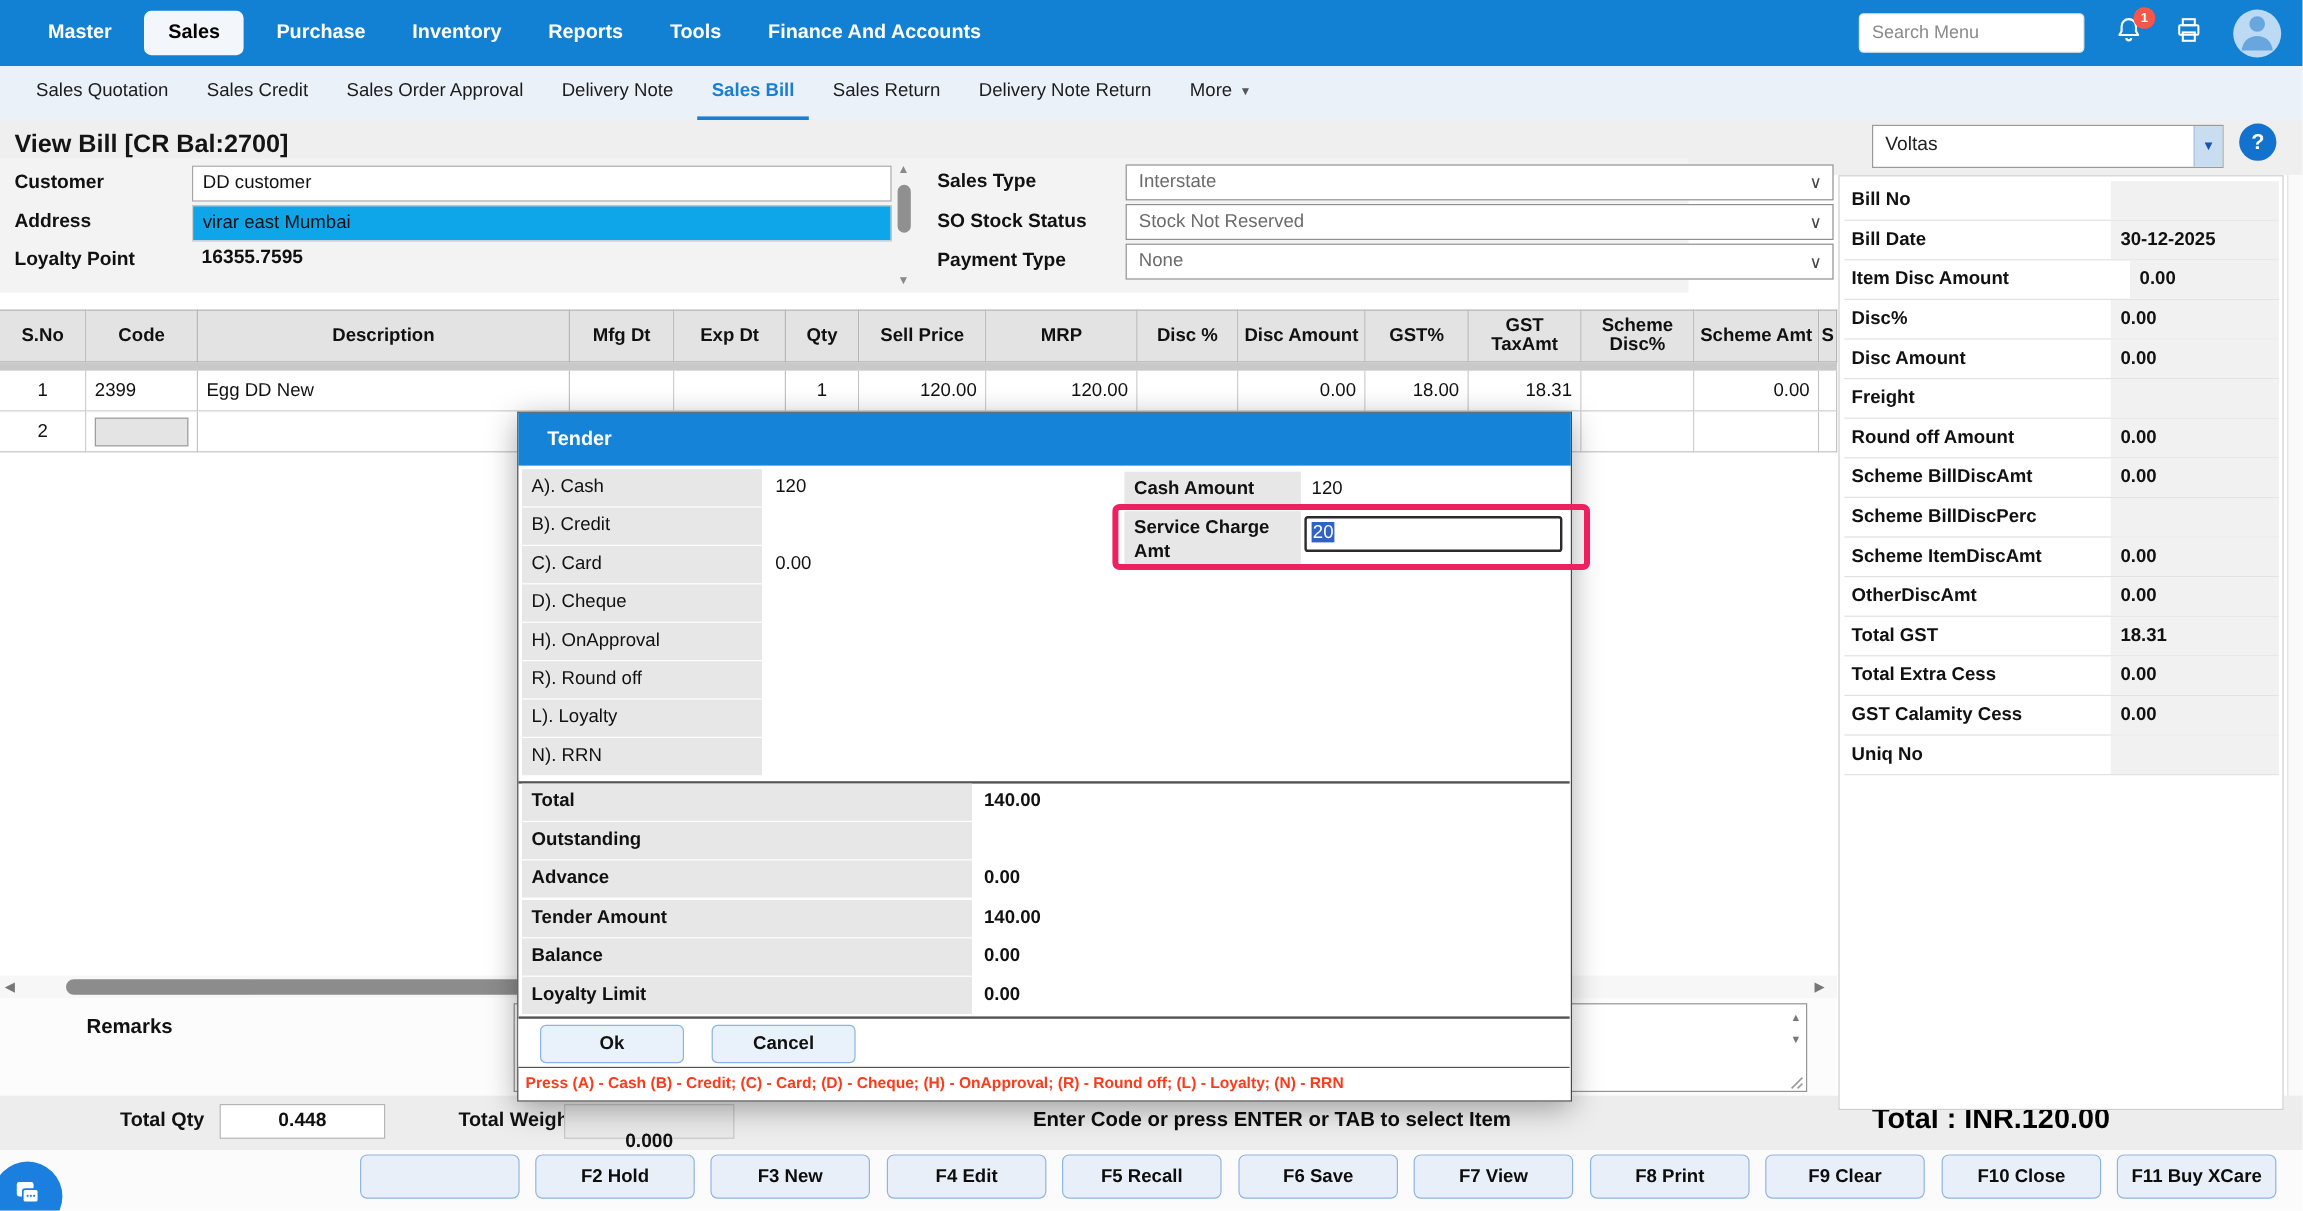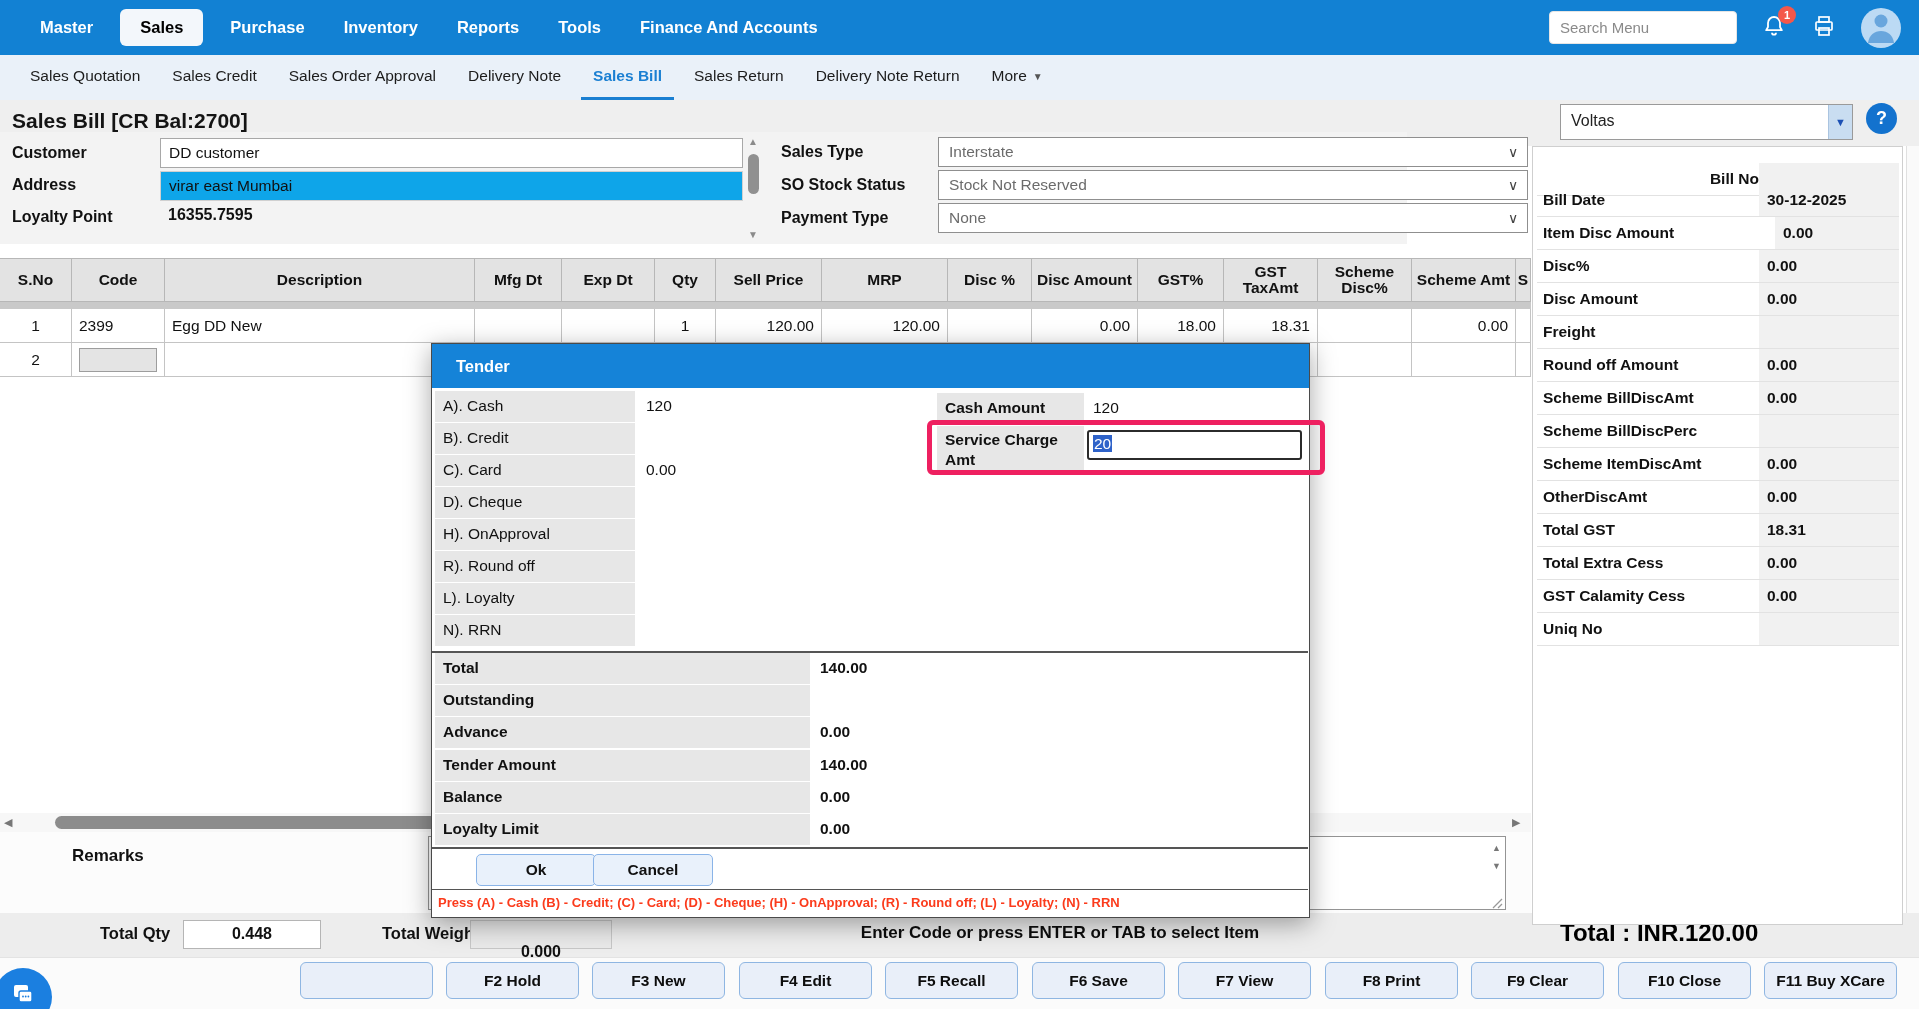--- a/index.html
+++ b/index.html
@@ -165,21 +165,21 @@
     <div class="sitem active">Sales Bill</div>
     <div class="sitem">Sales Return</div>
     <div class="sitem">Delivery Note Return</div>
     <div class="sitem">
       <span>More</span>
       <span class="more-caret">▼</span>
     </div>
   </div>
 
   <div class="titlebar">
-    <div class="page-title">Sales Bill [CR Bal:2700]</div>
+    <div class="page-title">View Bill [CR Bal:2700]</div>
     <div class="company-select">
       <div class="val">Voltas</div>
       <div class="arrow">▼</div>
     </div>
     <div class="help-circle">?</div>
   </div>
 
   <div class="formband">
     <div class="flabel" style="left:12px; top:12px;">Customer</div>
     <div class="field boxed" style="top:6px;">DD customer</div>
@@ -262,21 +262,21 @@
       <div class="td"></div>
       <div class="td"></div>
       <div class="td"></div>
       <div class="td"></div>
       <div class="td"></div>
       <div class="td"></div>
     </div>
   </div>
 
   <div class="summary">
-    <div class="srow" style="top:16px;text-align:right;">
+    <div class="srow" style="top:4px;">
         <div class="sl">Bill No</div>
         <div class="sv"></div>
       </div>
     <div class="srow" style="top:37px;">
         <div class="sl">Bill Date</div>
         <div class="sv">30-12-2025</div>
       </div>
     <div class="srow" style="top:70px;gap:16px;">
         <div class="sl">Item Disc Amount</div>
         <div class="sv">0.00</div>
@@ -451,19 +451,19 @@
           <div class="tl">Balance</div>
           <div class="tv">0.00</div>
         </div>
       <div class="tot-row">
           <div class="tl">Loyalty Limit</div>
           <div class="tv">0.00</div>
         </div>
     </div>
 
     <div class="modal-btnrow">
-      <div class="mbtn" style="left:44px;">Ok</div>
+      <div class="mbtn" style="left:18px;">Ok</div>
       <div class="mbtn" style="left:161px;">Cancel</div>
     </div>
     <div class="modal-help">Press (A) - Cash (B) - Credit; (C) - Card; (D) - Cheque; (H) - OnApproval; (R) - Round off; (L) - Loyalty; (N) - RRN</div>
   </div>
 
 </div>
 
 </body></html>

